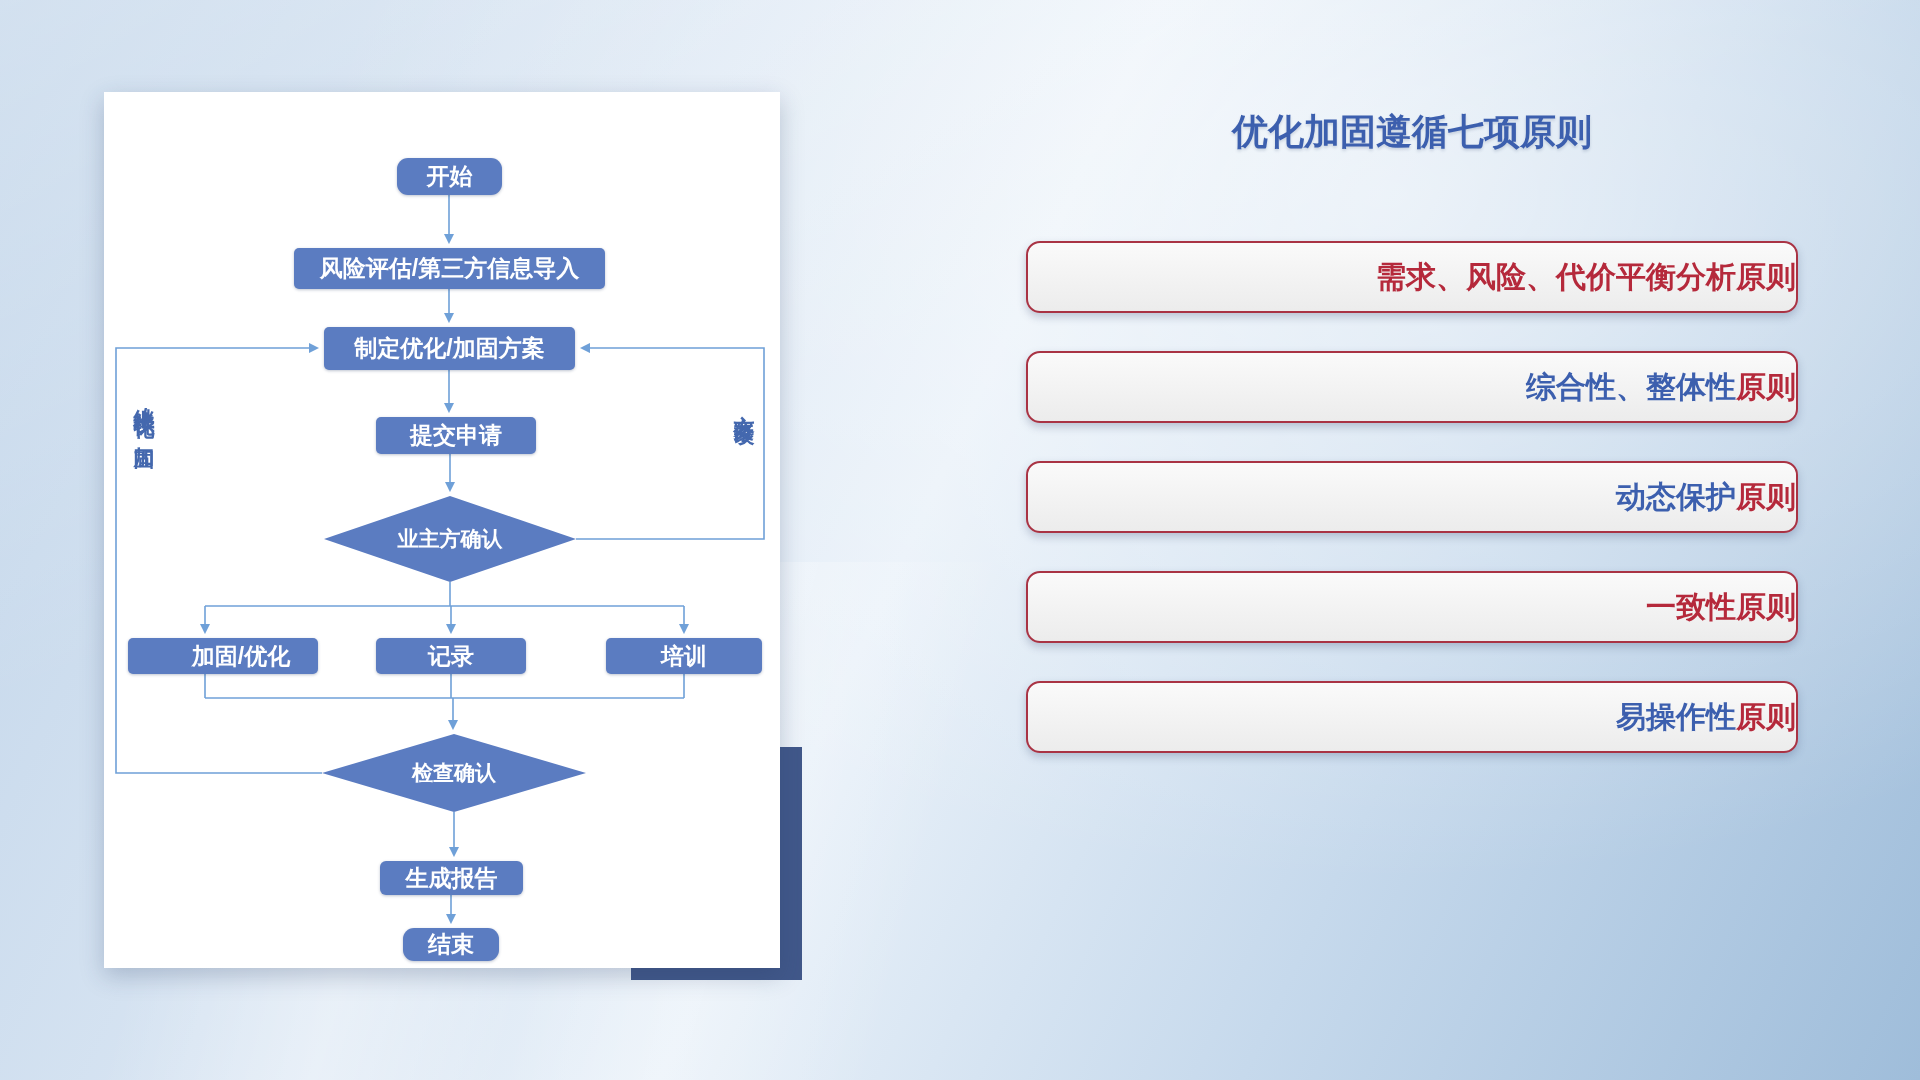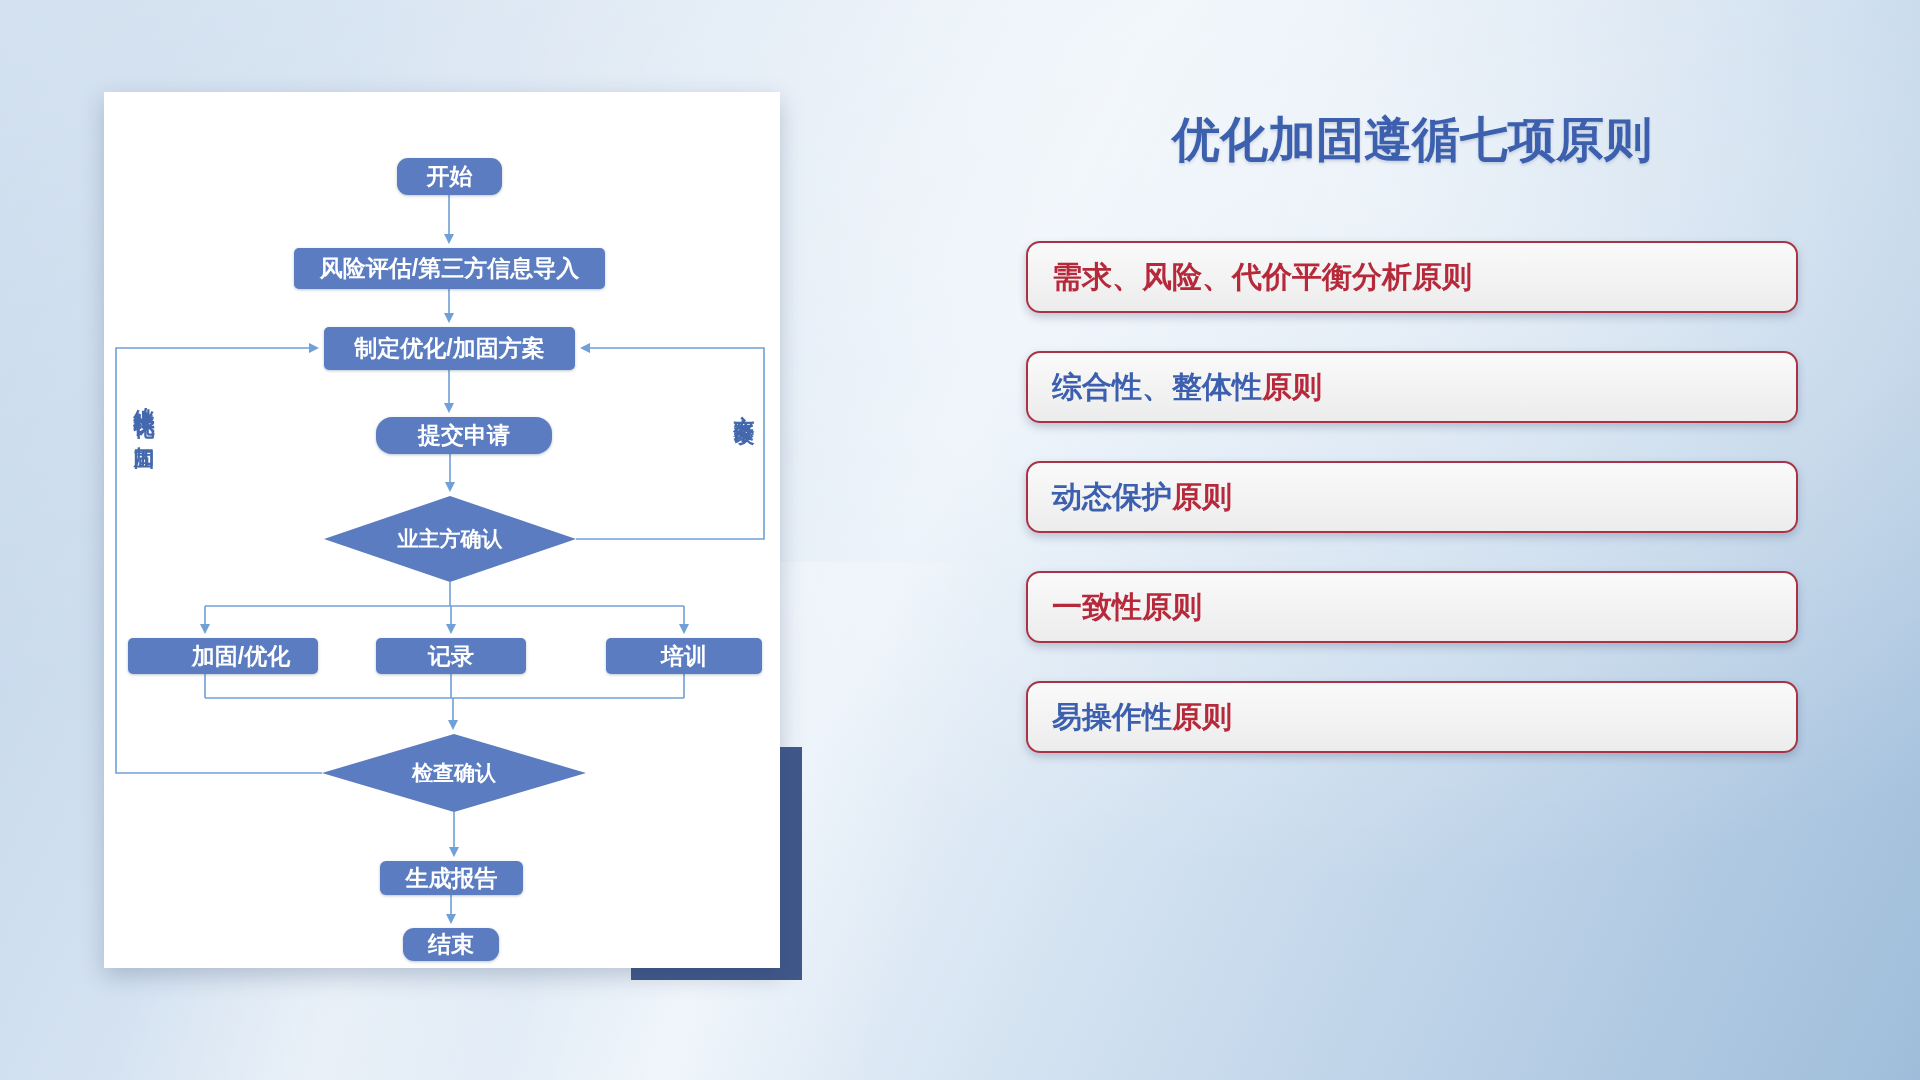--- a/index.html
+++ b/index.html
@@ -87,38 +87,38 @@
     font-weight: bold;
     font-size: 21px;
     letter-spacing: 3px;
     z-index: 3;
   }
 
   
   .n-start    { left: 293px; top:  66px; width: 105px; height: 37px; }
   .n-risk     { left: 190px; top: 156px; width: 311px; height: 41px; }
   .n-plan     { left: 220px; top: 235px; width: 251px; height: 43px; }
-  .n-submit   { left: 272px; top: 325px; width: 176px; height: 37px; border-radius: 16px; }
+  .n-submit   { left: 272px; top: 325px; width: 160px; height: 37px; }
   .d-owner    { left: 220px; top: 404px; width: 252px; height: 86px; }
   .n-harden   { left:  24px; top: 546px; width: 154px; height: 36px; padding-left: 36px; }
   .n-record   { left: 272px; top: 546px; width: 150px; height: 36px; }
   .n-training { left: 502px; top: 546px; width: 156px; height: 36px; }
   .d-check    { left: 218px; top: 642px; width: 264px; height: 78px; }
   .n-report   { left: 276px; top: 769px; width: 143px; height: 34px; border-radius: 6px; }
   .n-end      { left: 299px; top: 836px; width:  96px; height: 33px; }
   .lbl-left   { left:  26px; top: 300px; }
   .lbl-right  { left: 626px; top: 306px; }
 
   
   .panel-title {
     position: absolute;
     left: 1026px; top: 108px;
     width: 772px;
     text-align: center;
-    font-size: 48px;
+    font-size: 36px;
     font-weight: bold;
     color: #3c5fae;
     text-shadow: 0 2px 3px rgba(60,80,120,.20);
     margin: 0;
   }
   .principles {
     position: absolute;
     left: 1026px; top: 241px;
     width: 772px;
   }
@@ -126,21 +126,21 @@
     box-sizing: border-box;
     width: 772px;
     height: 72px;
     margin-bottom: 38px;
     border: 2px solid #a93344;
     border-radius: 14px;
     background: linear-gradient(180deg, #fafafa 0%, #ececec 100%);
     box-shadow: 0 4px 9px rgba(60, 80, 120, .28);
     display: flex;
     align-items: center;
-    justify-content: flex-start;
+    justify-content: flex-end;
     font-size: 30px;
     font-weight: bold;
     white-space: nowrap;
     padding-left: 24px;
   }
 </style>
 </head>
 <body>
 
 <div class="streaks"></div>

